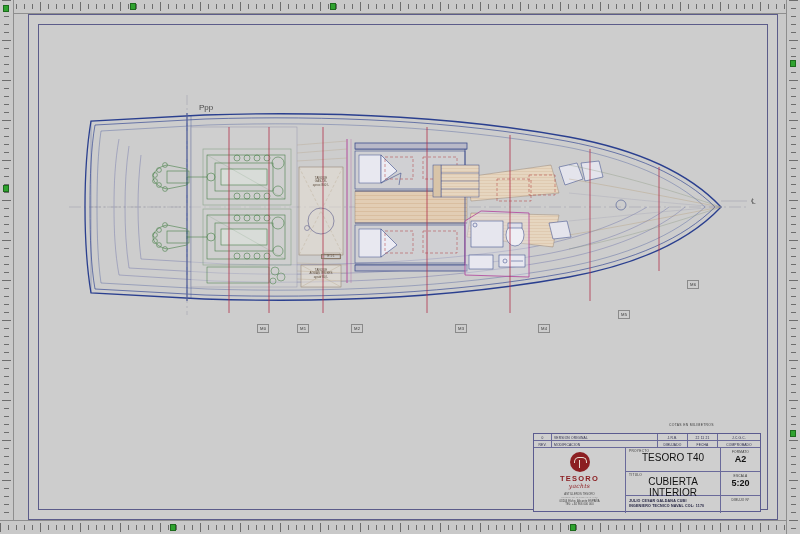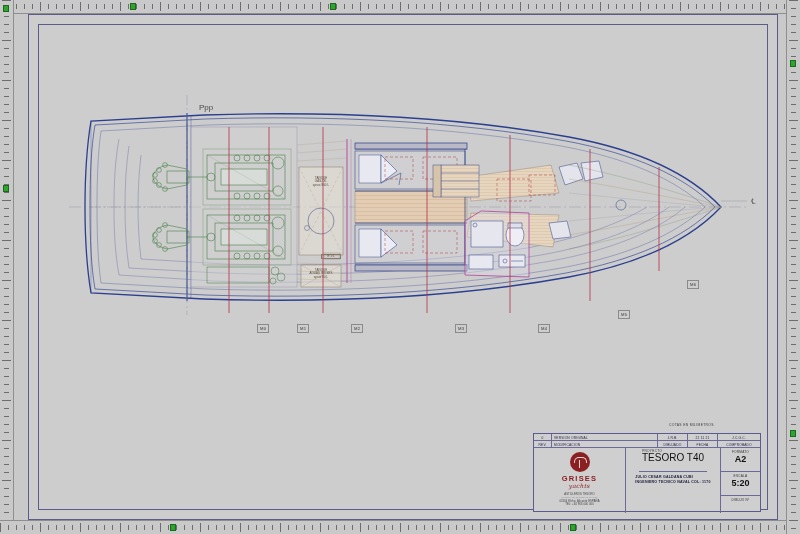--- a/index.html
+++ b/index.html
@@ -144,21 +144,21 @@
     font-family: "DejaVu Serif", serif; font-style: italic;
     margin-top: -1px; letter-spacing: 0.3px;
   }
   .logo-addr {
     margin-top: 4px; text-align: center;
     font-size: 2.7px; line-height: 3.6px; color: #3a3a3a;
     letter-spacing: 0.1px;
   }
   .logo-addr .faint { color: #8a8a8a; font-size: 2.2px; }
 
-  .tb-mid { flex: 1; display: flex; flex-direction: column; align-items: center; }
+  .tb-mid { flex: 1; display: flex; flex-direction: column; }
   .tb-field {
     border-bottom: 0.6px solid #6a6a9a;
     position: relative;
     padding: 1px 3px;
   }
   .tb-field:last-child { border-bottom: none; }
   .f-key { font-size: 3.2px; color: #333; letter-spacing: 0.3px; display: block; }
   .f-val {
     display: block; text-align: center;
     font-size: 10px; color: #111; margin-top: -1px;
@@ -836,34 +836,38 @@
         <div class="tb-cell c-desc">MODIFICACION</div>
         <div class="tb-cell c-a">DIBUJADO</div>
         <div class="tb-cell c-b">FECHA</div>
         <div class="tb-cell c-c">COMPROBADO</div>
       </div>
 
       <div class="tb-main">
 
         <div class="tb-logo">
           <div class="logo-mark"></div>
-          <div class="logo-word">GRISES</div>
+          <div class="logo-word">TESORO</div>
           <div class="logo-sub">yachts</div>
           <div class="logo-addr">
             <div>ASTILLEROS TESORO</div>
             <div class="faint">Polígono ind. El Prado de la Vega</div>
             <div>03204 Elche, Alicante ESPAÑA</div>
             <div>TEL: +34 966 000 000</div>
           </div>
         </div>
 
         <div class="tb-mid">
           <div class="tb-field tb-proj">
             <span class="f-key">PROYECTO</span>
             <span class="f-val">TESORO T40</span>
+          </div>
+          <div class="tb-field tb-title">
+            <span class="f-key">TITULO</span>
+            <span class="f-val">CUBIERTA INTERIOR</span>
           </div>
           <div class="tb-field tb-eng">
             <span class="eng-line">JULIO CESAR GALDANA CUBI</span>
             <span class="eng-line">INGENIERO TECNICO NAVAL   COL: 1170</span>
           </div>
         </div>
 
         <div class="tb-right">
           <div class="tb-rcell r-fmt">
             <span class="r-key">FORMATO</span>

